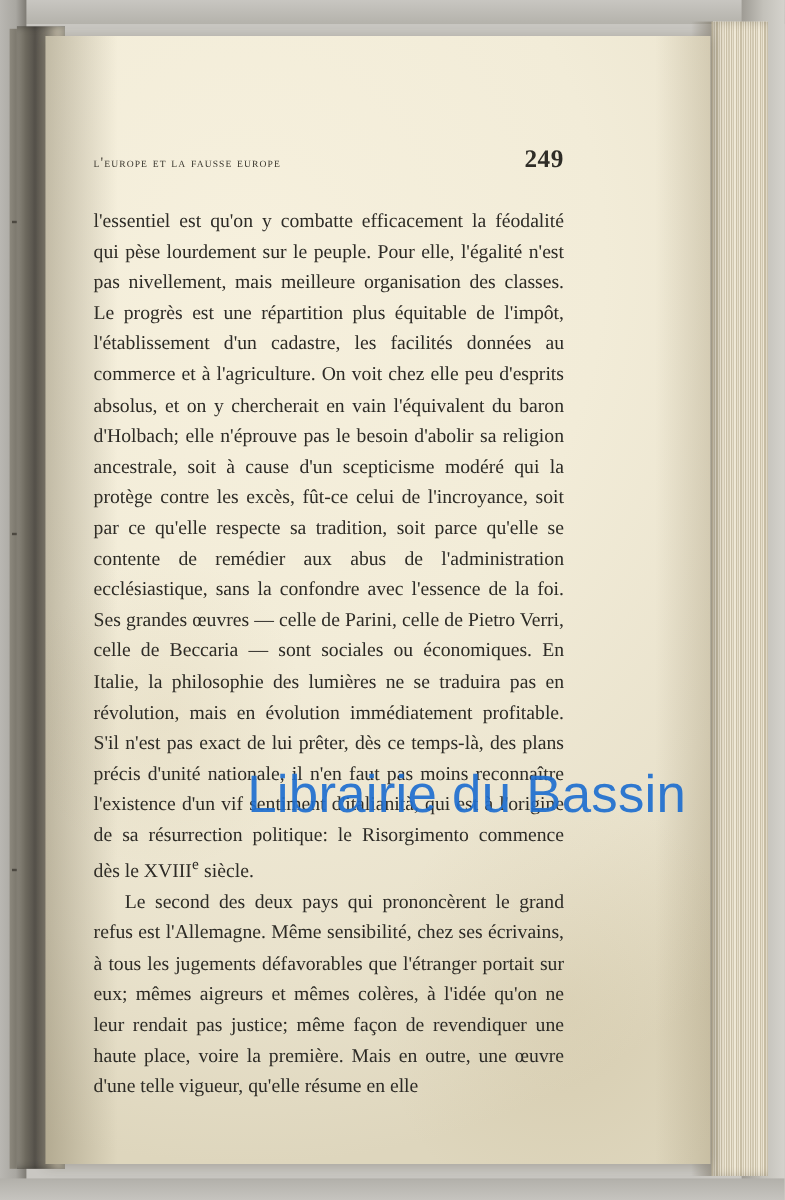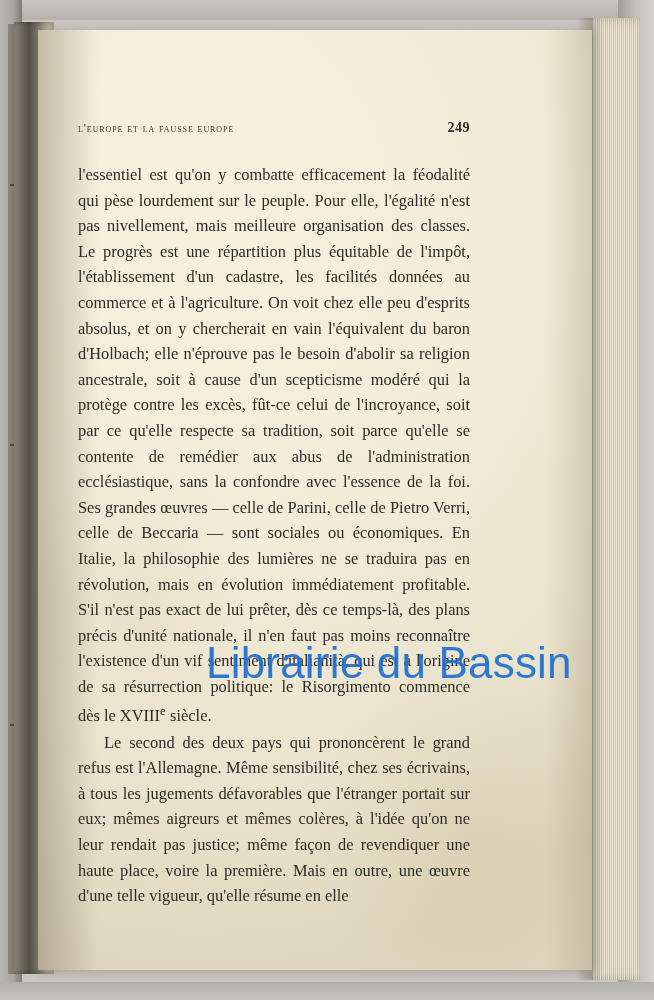--- a/index.html
+++ b/index.html
@@ -137,21 +137,21 @@
     color: #3a372f;
     margin-bottom: 26px;
   }
   .running-head .rh-title {
     font-variant: small-caps;
     text-transform: lowercase;
     letter-spacing: 0.9px;
     font-size: 12px;
   }
   .running-head .rh-folio {
-    font-size: 14px;
+    font-size: 21px;
     letter-spacing: 0.5px;
     font-weight: 600;
     color: #2f2d27;
   }
 
   p.body {
     margin: 0;
     font-size: 16.4px;
     line-height: 25.6px;
     text-align: justify;

